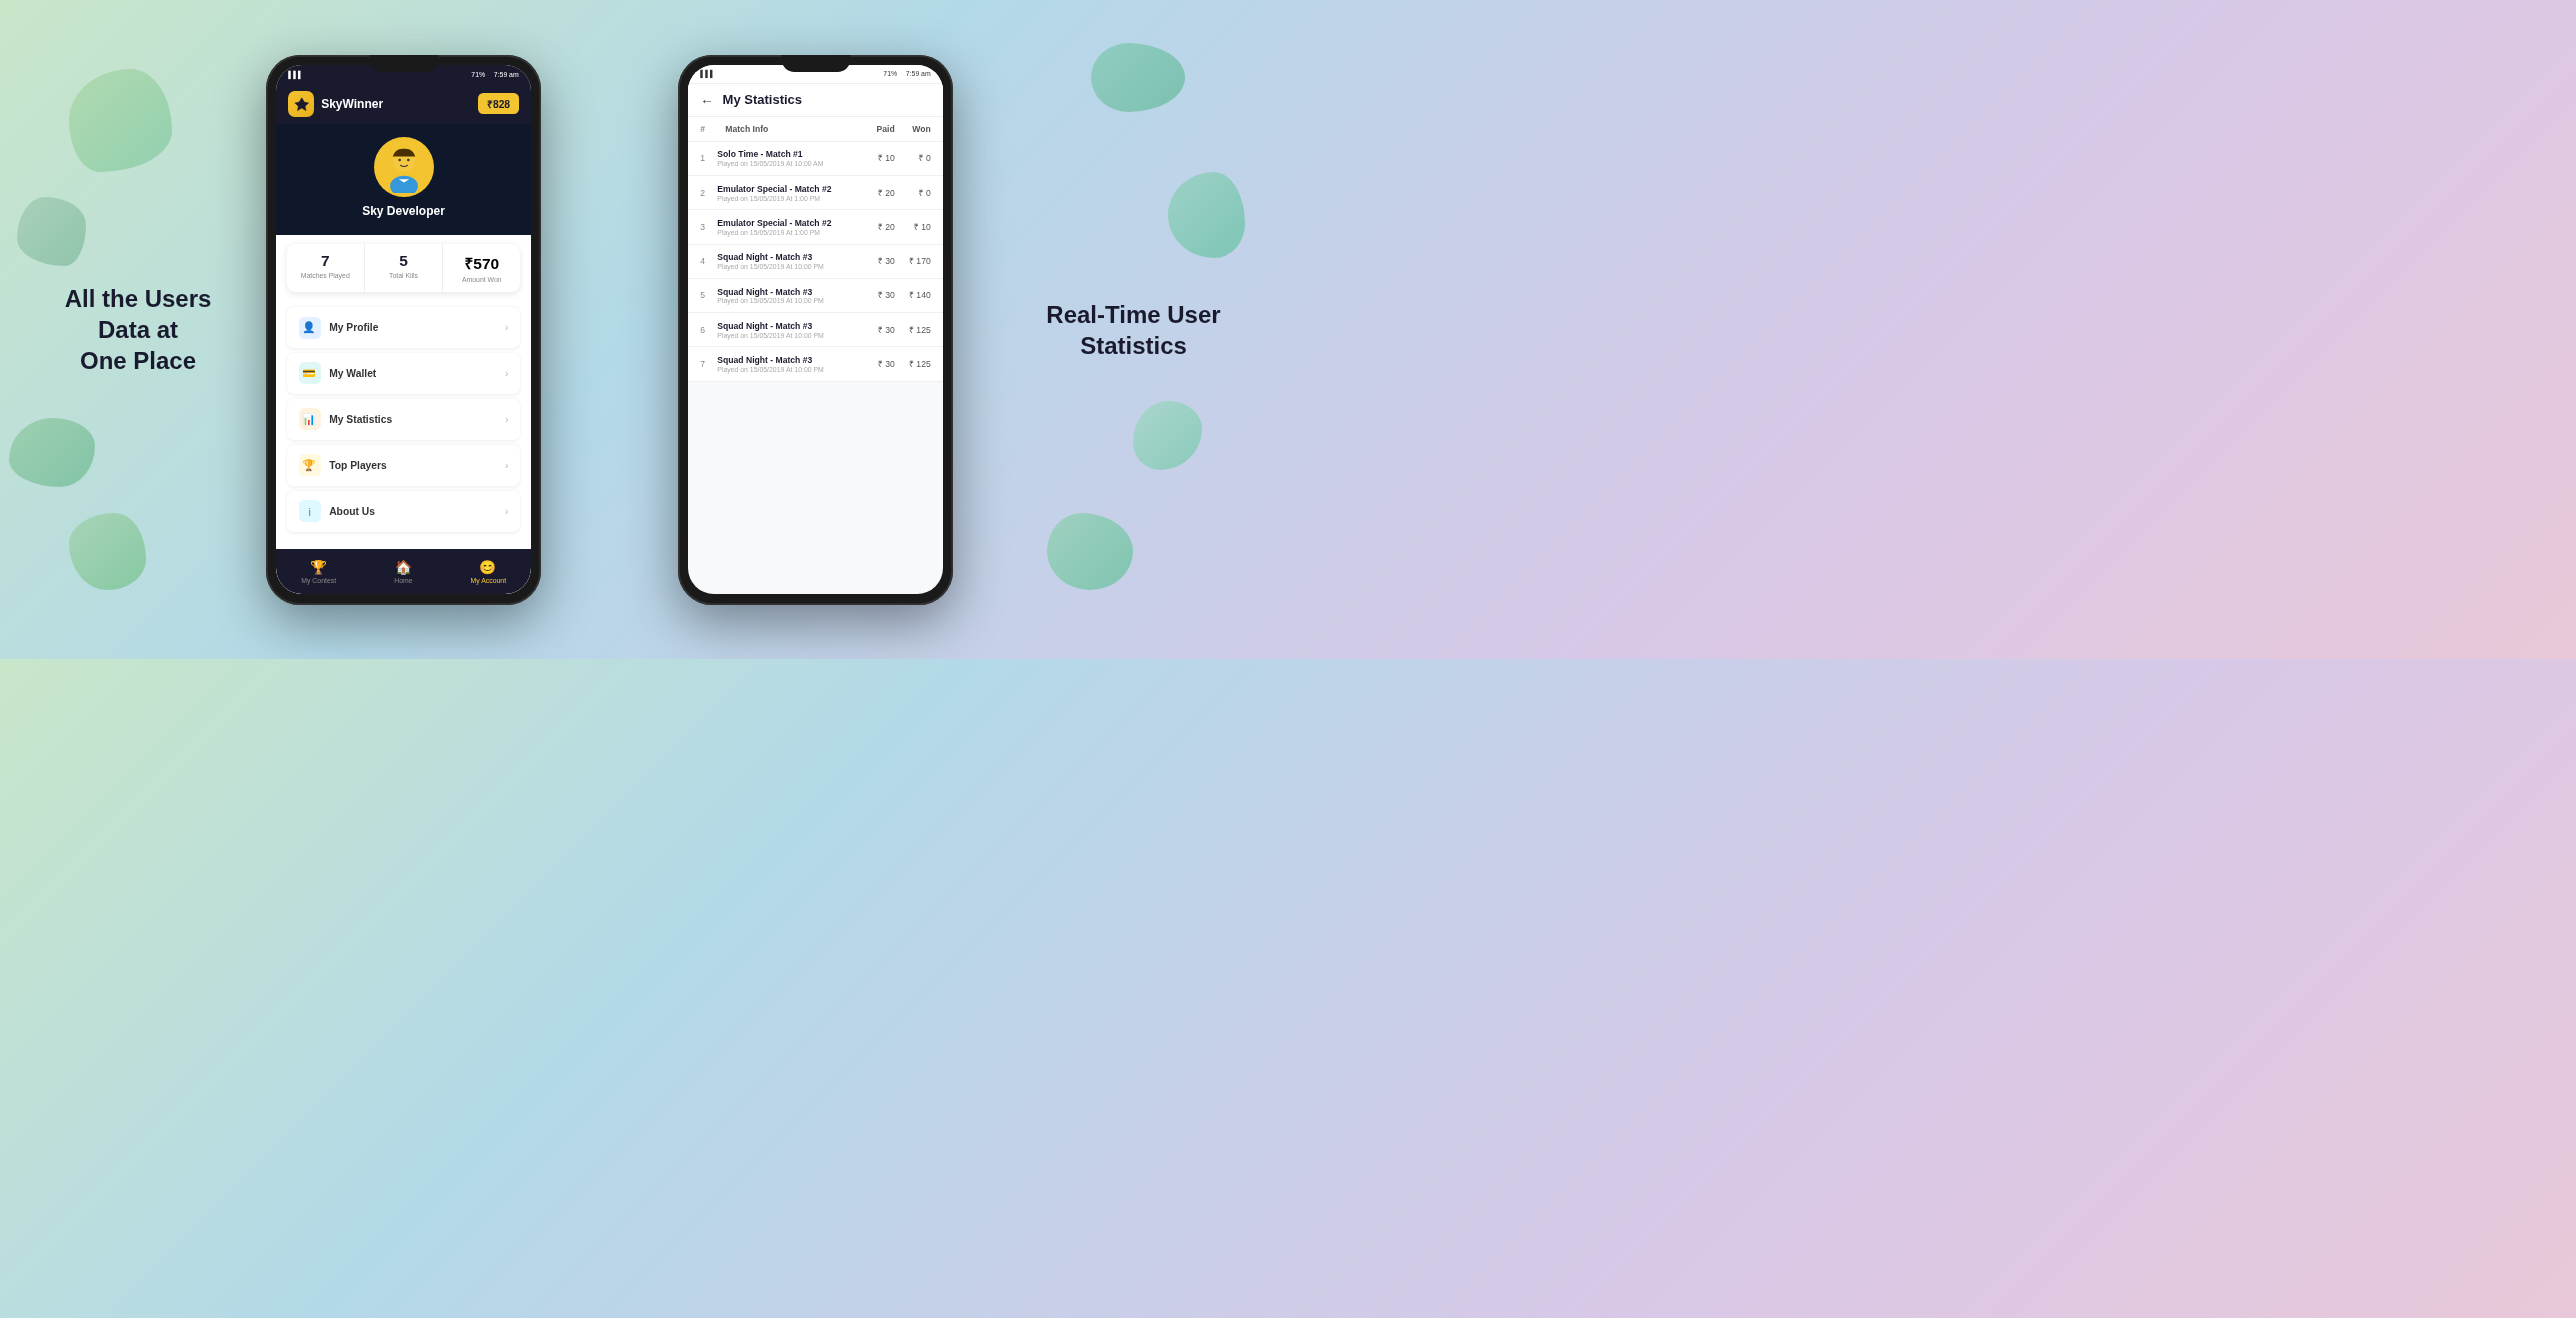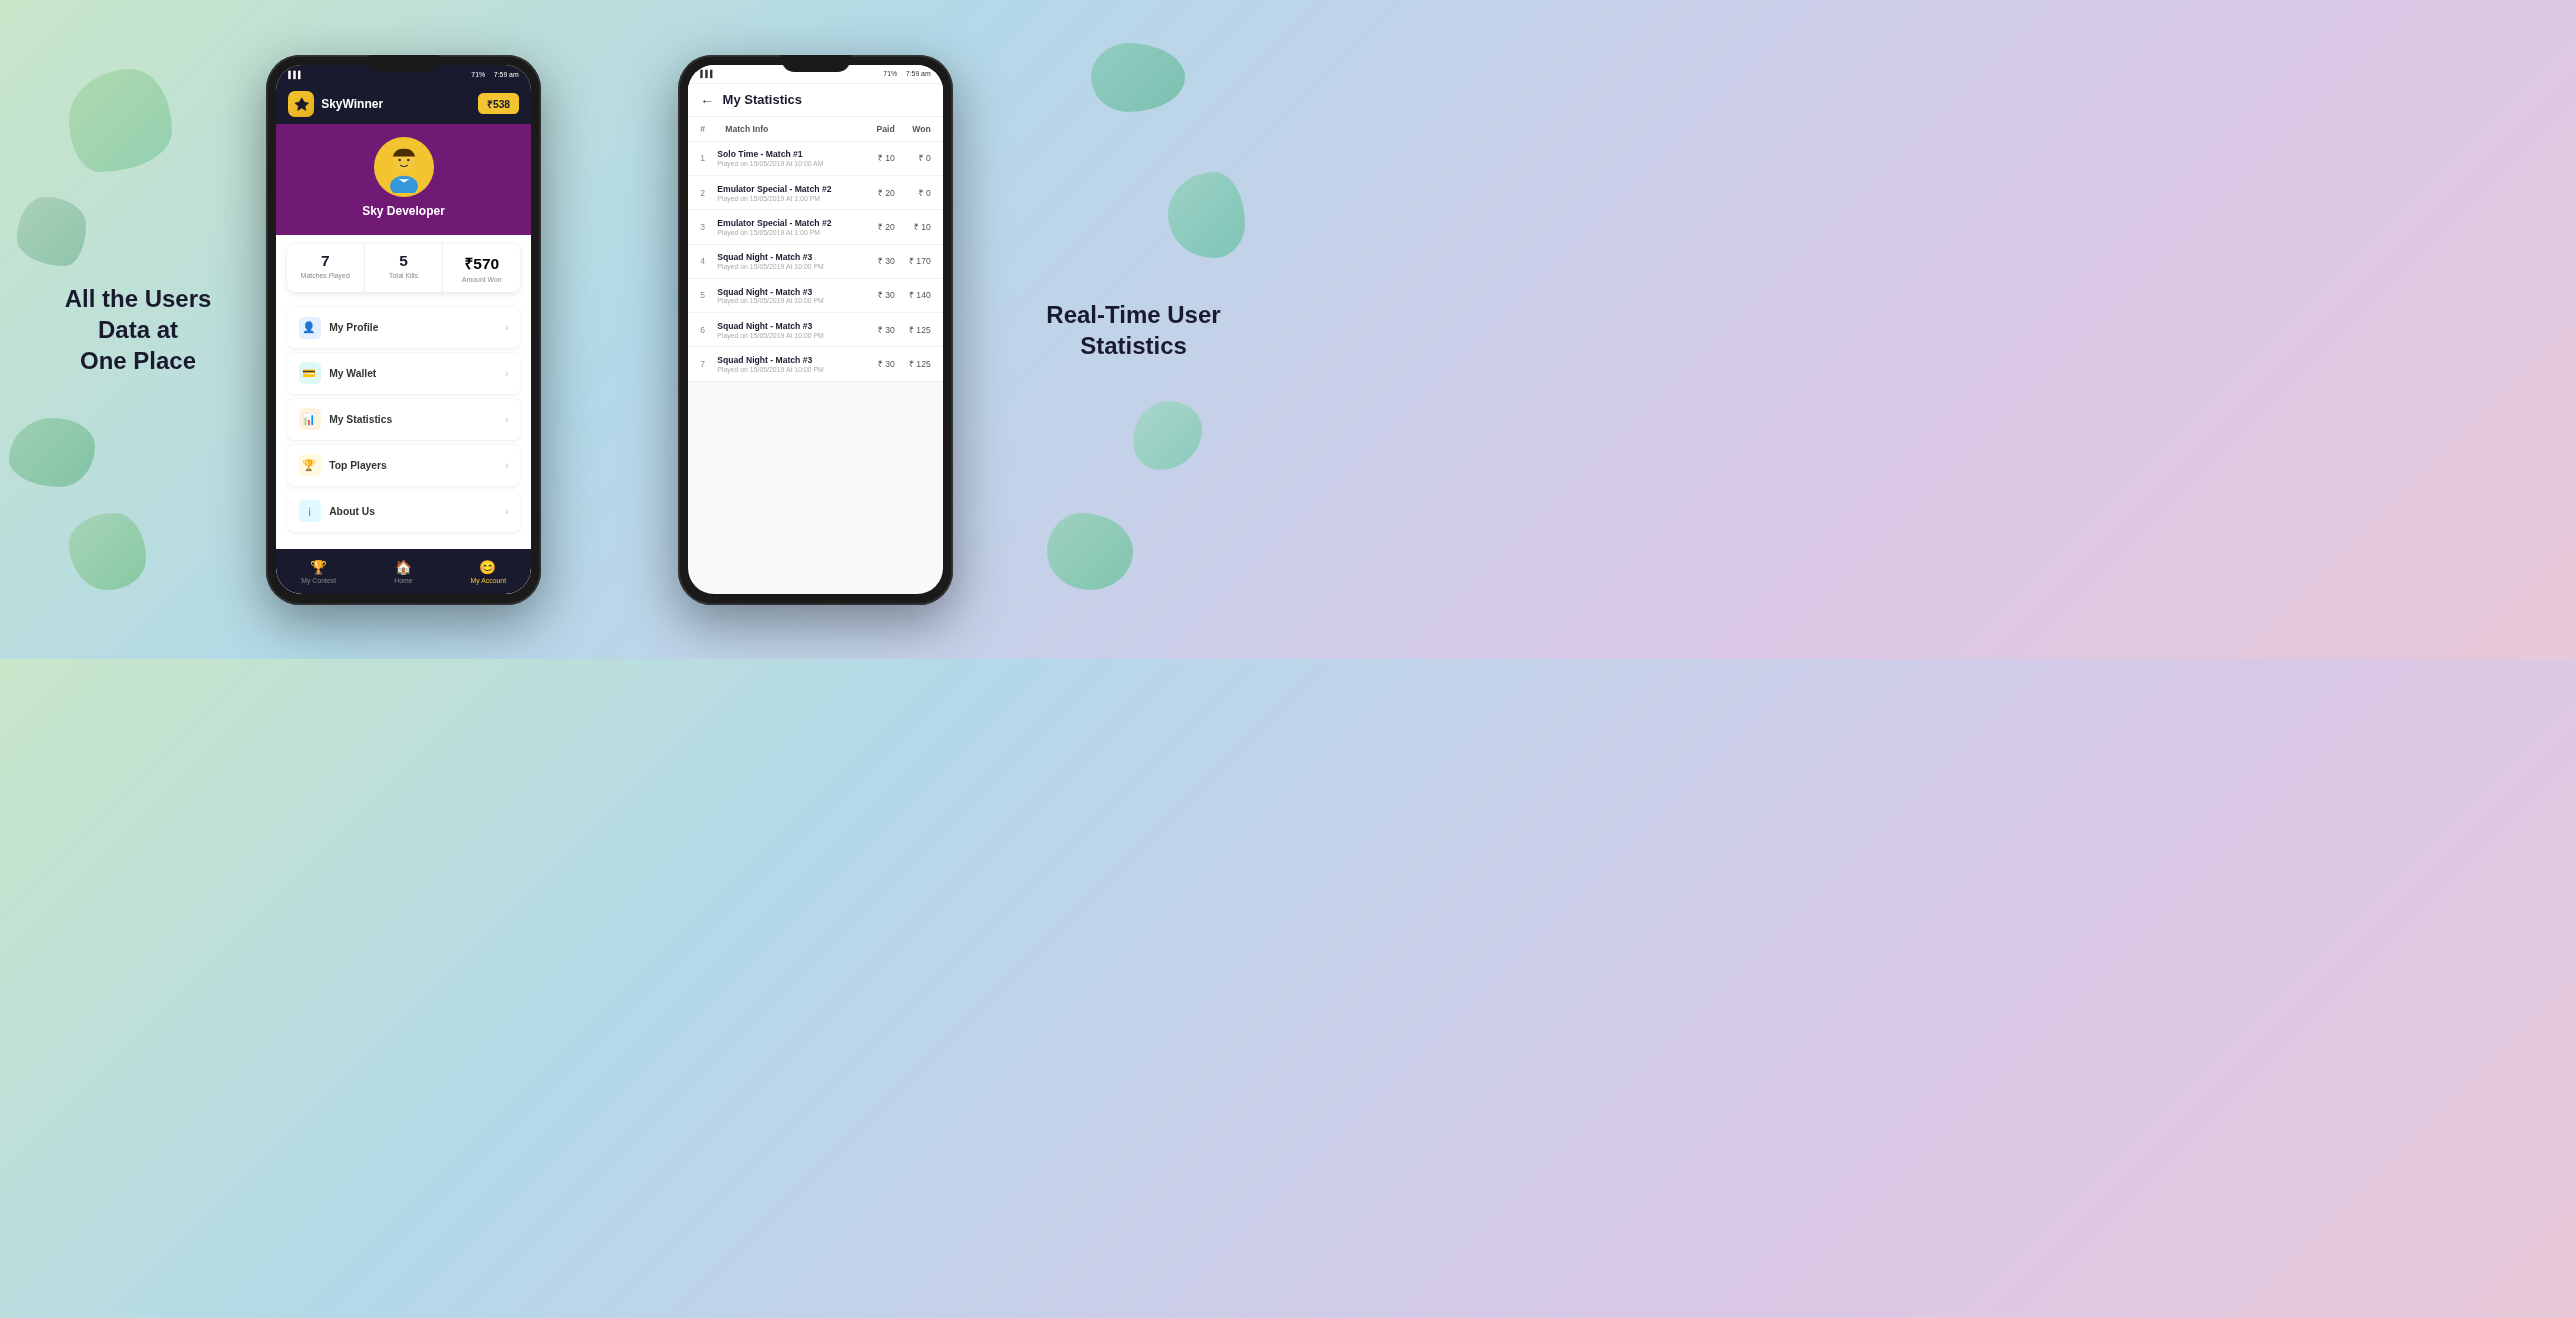--- a/index.html
+++ b/index.html
@@ -147,21 +147,21 @@
       background: #f4c430;
       color: #1a1a2e;
       padding: 3.4px 8.6px;
       border-radius: 5.2px;
       font-size: 10.3px;
       font-weight: 700;
     }
 
     
     .profile-section {
-      background: #701a75;
+      background: #0f172a;
       padding: 13.7px;
       display: flex;
       flex-direction: column;
       align-items: center;
       padding-bottom: 17px;
     }
 
     .avatar-container {
       width: 60px;
       height: 60px;
@@ -387,21 +387,21 @@
 
         <div class="app-header">
           <div class="app-logo">
             <div class="logo-icon">
               <svg width="15.5" height="15.5" viewBox="0 0 18 18">
                 <polygon points="9,2 12,7 17,8 13,12 14,17 9,14 4,17 5,12 1,8 6,7" fill="#1a1a2e" stroke="#1a1a2e" stroke-width="0.5"></polygon>
               </svg>
             </div>
             <span class="app-name">SkyWinner</span>
           </div>
-          <div class="wallet-badge">₹538</div>
+          <div class="wallet-badge">₹828</div>
         </div>
 
         <div class="profile-section">
           <div class="avatar-container">
             <svg class="avatar-svg" viewBox="0 0 60 60">
 
               <circle cx="30" cy="22" r="13" fill="#f5c842"></circle>
 
               <ellipse cx="30" cy="52" rx="16" ry="12" fill="#3498db"></ellipse>
 

